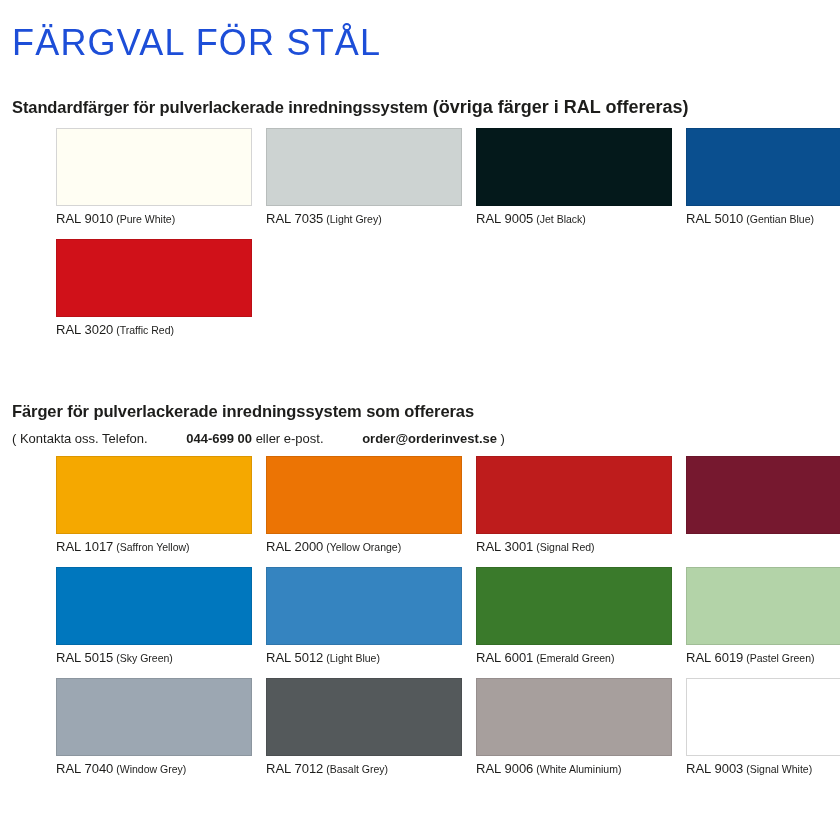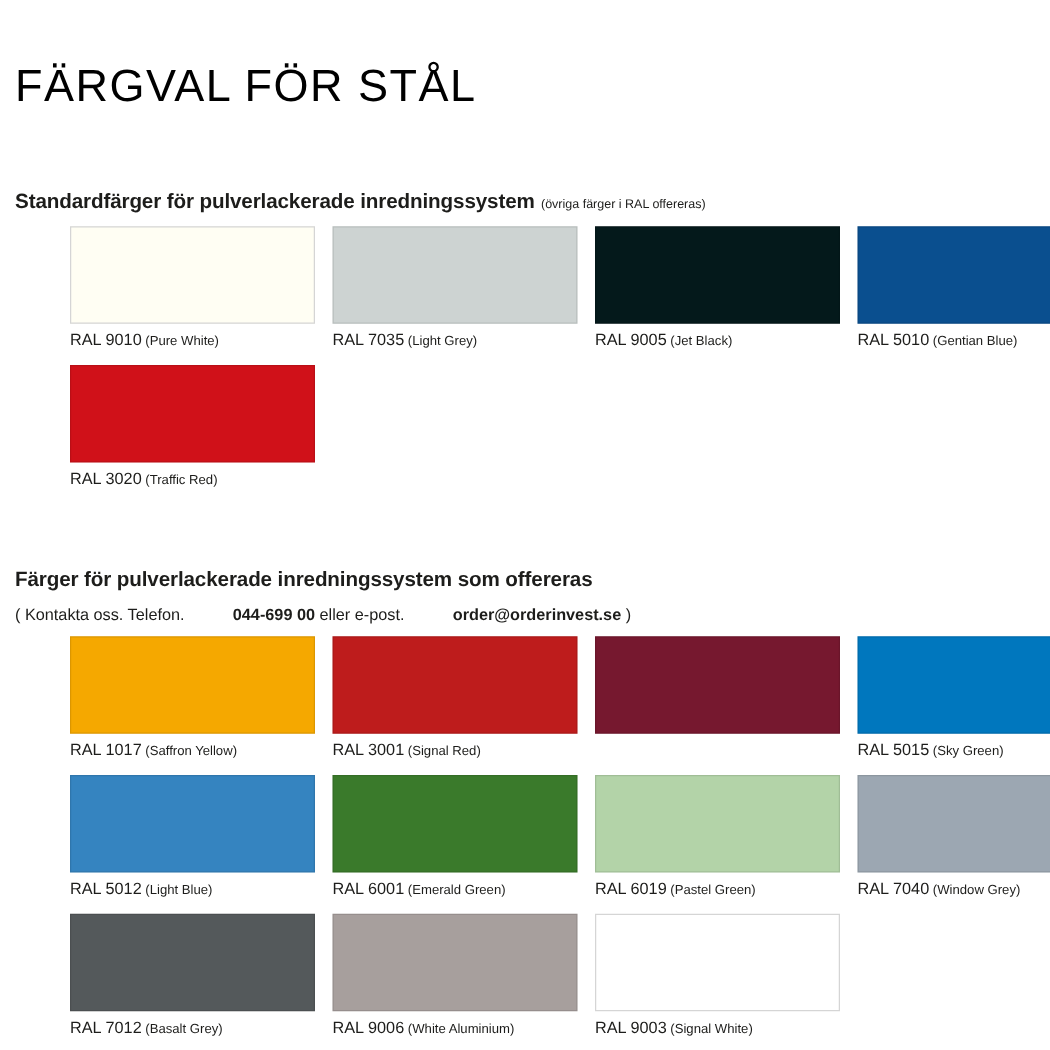--- a/index.html
+++ b/index.html
@@ -20,23 +20,23 @@
     height: 840px;
     box-sizing: border-box;
     padding: 0 12px;
   }
 
   
   .page-title {
     font-size: 36px;
     font-weight: 300;
     letter-spacing: 1.2px;
-    color: #000000;
+    color: #1d4ed8;
     margin: 0;
-    padding-top: 48px;
+    padding-top: 22px;
     line-height: 1.15;
     font-stretch: normal;
   }
 
   
   .section {
     margin-top: 0;
   }
   .section-head {
     display: flex;
@@ -47,25 +47,24 @@
   }
   .section-head.first { margin-top: 34px; }
   .section-title {
     font-size: 16.5px;
     font-weight: bold;
     color: #1d1d1b;
     letter-spacing: -0.1px;
     white-space: nowrap;
   }
   .section-note {
-    font-size: 10px;
-    font-weight: normal;
-    color: #1d1d1b;
-    white-space: nowrap;
-    margin-top: 35px;
+    font-size: 18px;
+    font-weight: bold;
+    color: #1d1d1b;
+    white-space: nowrap;
   }
   .section-sub {
     font-size: 13px;
     color: #1d1d1b;
     margin-top: 2px;
     margin-bottom: 10px;
     white-space: nowrap;
   }
   .section-sub b { font-weight: bold; margin-left: 35px; }
 
@@ -149,20 +148,24 @@
     </div>
     <div class="section-sub">
       <span>( Kontakta oss. Telefon. </span><b>044-699 00</b><span> eller e-post. </span><b>order@orderinvest.se</b><span> )</span>
     </div>
     <div class="grid" id="grid-offered">
         <div class="cell">
           <div class="swatch" style="background: rgb(245, 168, 0);"></div>
           <div class="caption"><span class="code">RAL 1017</span><span class="name"> (Saffron Yellow)</span></div>
         </div>
         <div class="cell">
+          <div class="swatch" style="background: rgb(236, 116, 4);"></div>
+          <div class="caption"><span class="code">RAL 2000</span><span class="name"> (Yellow Orange)</span></div>
+        </div>
+        <div class="cell">
           <div class="swatch" style="background: rgb(190, 28, 28);"></div>
           <div class="caption"><span class="code">RAL 3001</span><span class="name"> (Signal Red)</span></div>
         </div>
         <div class="cell">
           <div class="swatch" style="background: rgb(118, 24, 47);"></div>
         </div>
         <div class="cell">
           <div class="swatch" style="background: rgb(0, 119, 190);"></div>
           <div class="caption"><span class="code">RAL 5015</span><span class="name"> (Sky Green)</span></div>
         </div>

